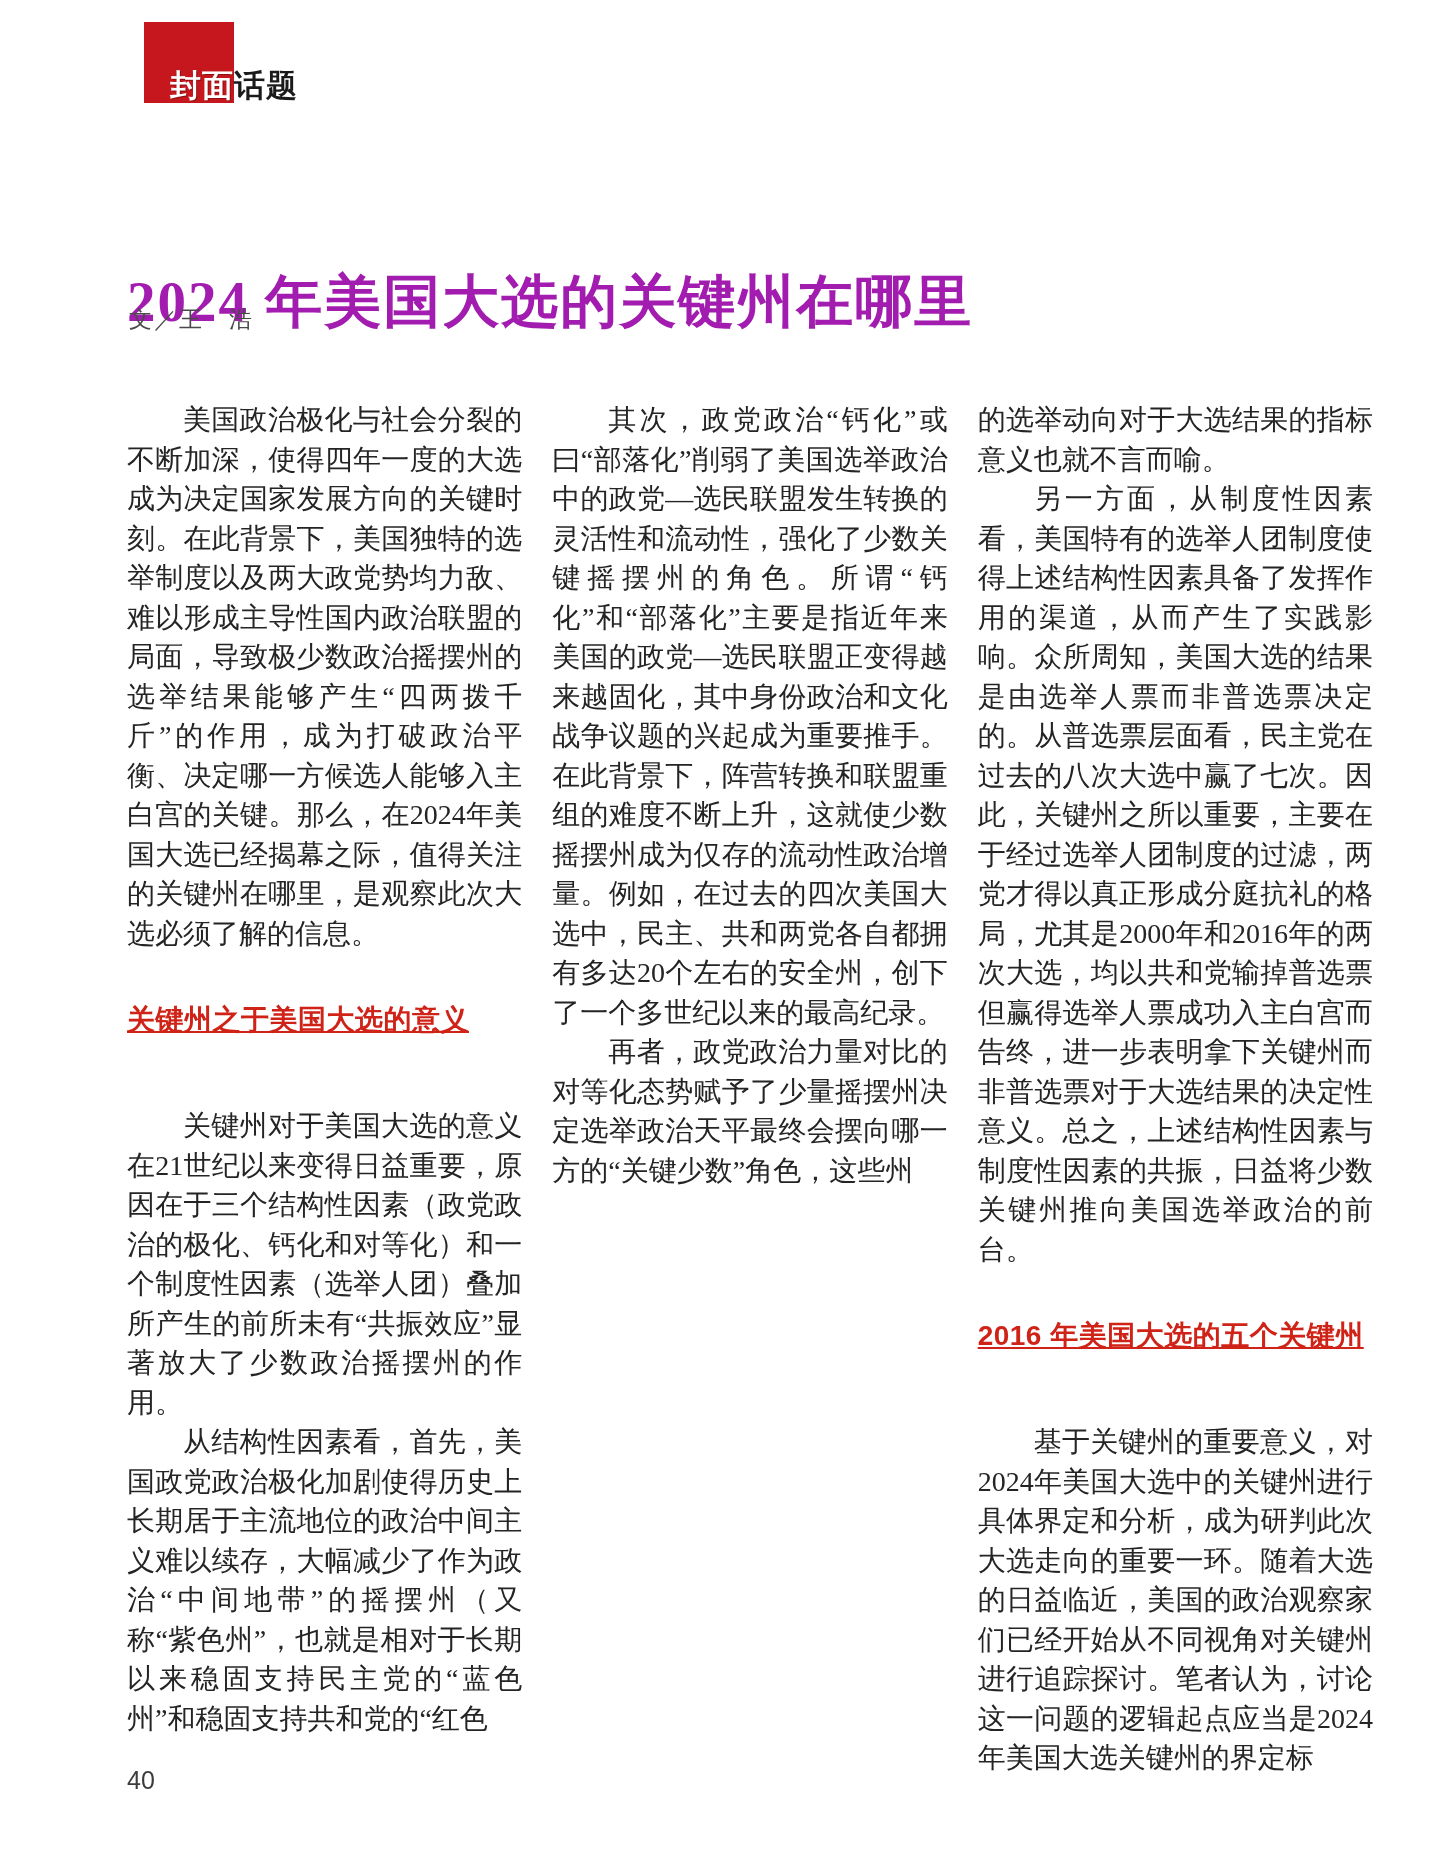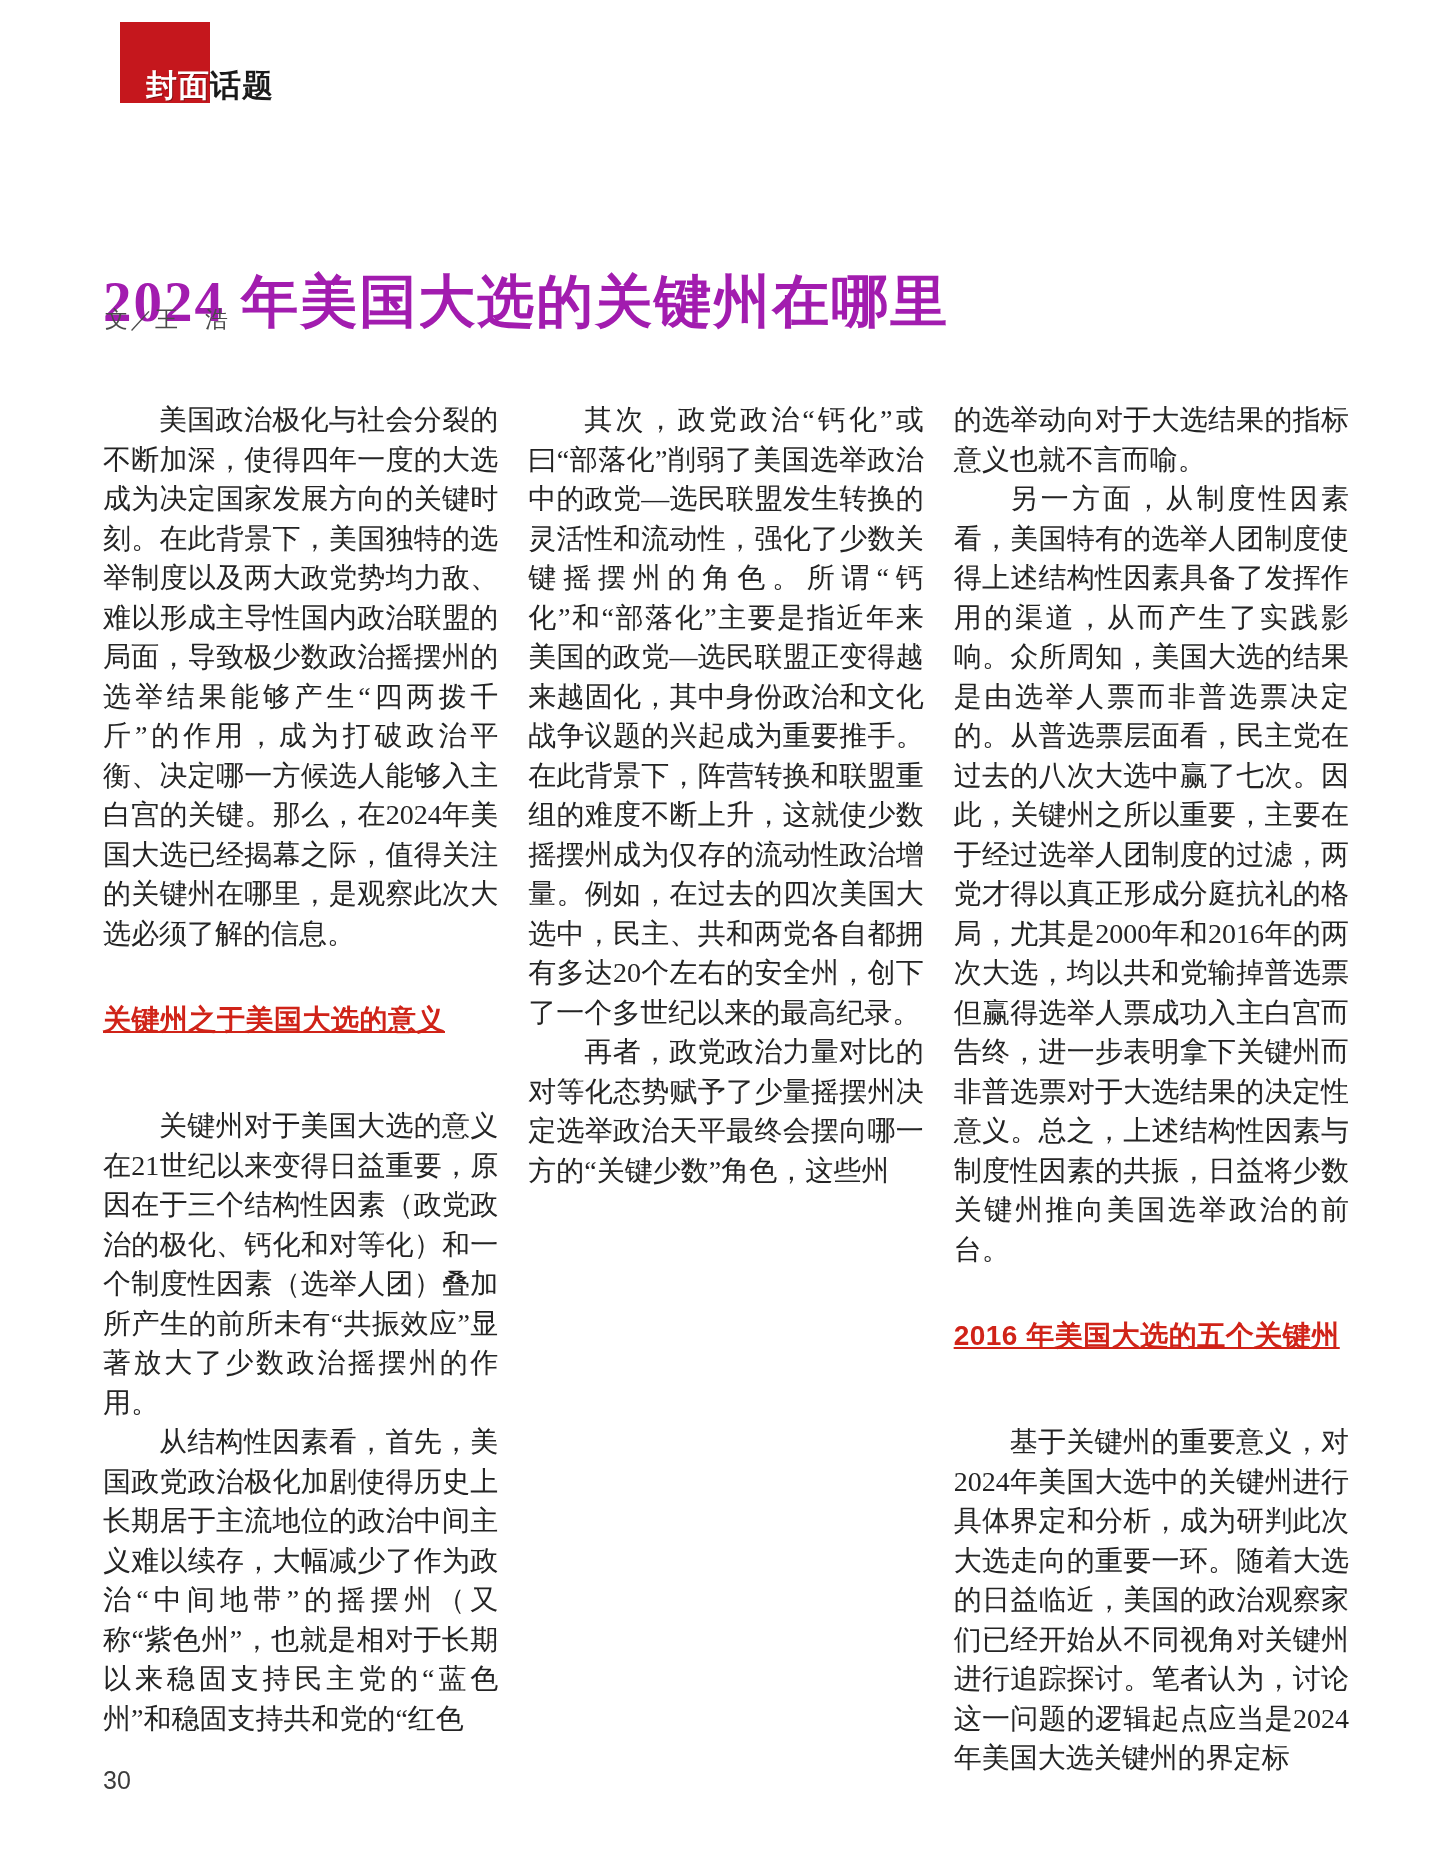--- a/index.html
+++ b/index.html
@@ -4,20 +4,21 @@
 <style>
   html, body { margin: 0; padding: 0; background: #ffffff; }
   .page {
     position: relative;
     width: 1392px;
     height: 1863px;
     background: #ffffff;
     overflow: hidden;
     font-family: "Liberation Serif", "DejaVu Serif", serif;
     color: #242424;
+    margin-left: 24px;
   }
 
   
   .badge-box {
     position: absolute;
     left: 120px; top: 22px;
     width: 90px; height: 81px;
     background: #c5171d;
   }
   .badge-text {
@@ -119,15 +120,15 @@
         <p class="para indent">再者，政党政治力量对比的对等化态势赋予了少量摇摆州决定选举政治天平最终会摆向哪一方的“关键少数”角色，这些州</p>
       </div>
       <div class="col">
         <p class="para">的选举动向对于大选结果的指标意义也就不言而喻。</p>
         <p class="para indent">另一方面，从制度性因素看，美国特有的选举人团制度使得上述结构性因素具备了发挥作用的渠道，从而产生了实践影响。众所周知，美国大选的结果是由选举人票而非普选票决定的。从普选票层面看，民主党在过去的八次大选中赢了七次。因此，关键州之所以重要，主要在于经过选举人团制度的过滤，两党才得以真正形成分庭抗礼的格局，尤其是2000年和2016年的两次大选，均以共和党输掉普选票但赢得选举人票成功入主白宫而告终，进一步表明拿下关键州而非普选票对于大选结果的决定性意义。总之，上述结构性因素与制度性因素的共振，日益将少数关键州推向美国选举政治的前台。</p>
         <h3 class="col-heading">2016 年美国大选的五个关键州</h3>
         <p class="para indent">基于关键州的重要意义，对2024年美国大选中的关键州进行具体界定和分析，成为研判此次大选走向的重要一环。随着大选的日益临近，美国的政治观察家们已经开始从不同视角对关键州进行追踪探讨。笔者认为，讨论这一问题的逻辑起点应当是2024年美国大选关键州的界定标</p>
       </div>
     </div>
 
-  <div class="page-number">30</div>
+  <div class="page-number">40</div>
 
 </div>
 
 </body></html>

